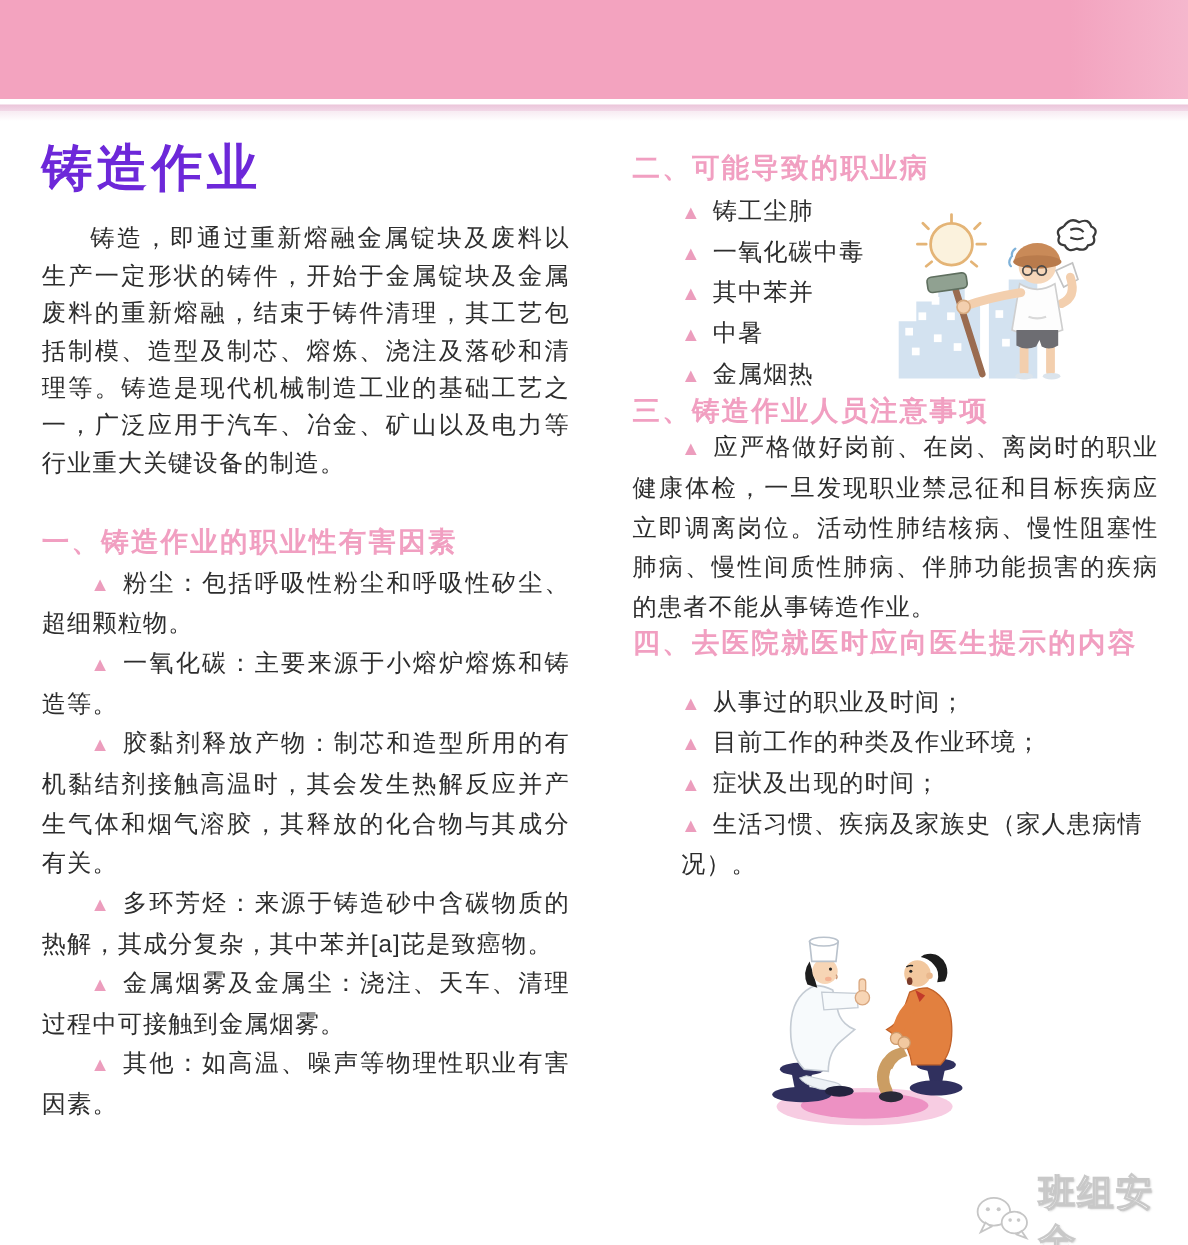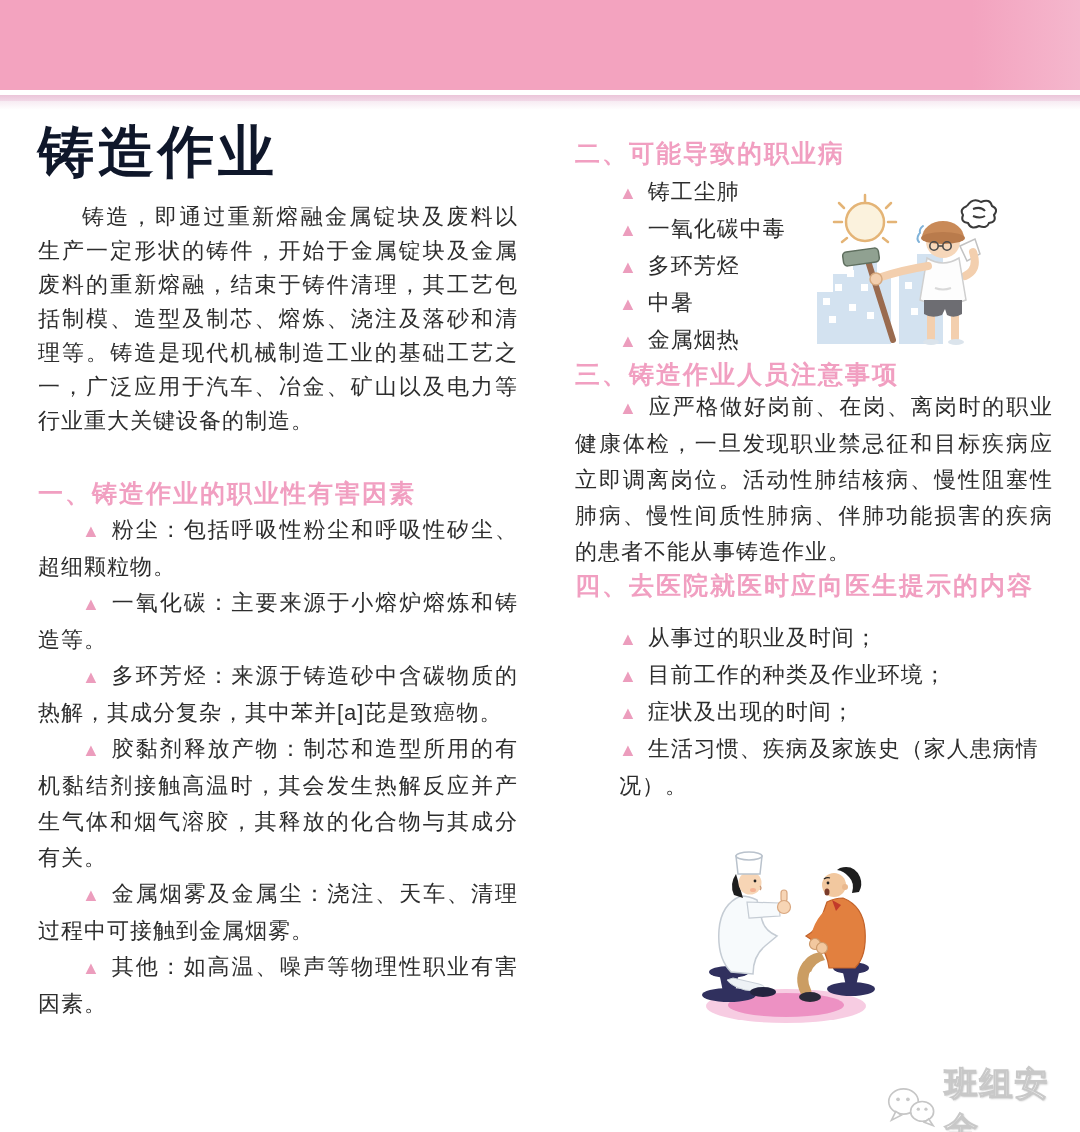--- a/index.html
+++ b/index.html
@@ -12,21 +12,21 @@
     background:linear-gradient(90deg,#f3a3bf 0%,#f3a3bf 90%,#f5b7cd 100%);}
   .stripe-white{position:absolute;top:90px;left:0;width:1080px;height:5px;background:#ffffff;}
   .stripe-pink {position:absolute;top:95px;left:0;width:1080px;height:6px;
     background:linear-gradient(180deg,#ebc4d9 0%,#f2d9e8 100%);}
   .stripe-fade {position:absolute;top:101px;left:0;width:1080px;height:9px;
     background:linear-gradient(180deg,#f7ebf2 0%,#ffffff 100%);}
   
   .col{position:absolute;font-size:22px;line-height:36px;letter-spacing:1px;text-align:justify;}
   .col-left {left:38px; top:126px;width:480px;}
   .col-right{left:575px;top:138px;width:478px;}
-  h1.title{margin:0;font-size:56px;line-height:52px;color:#0f172a;font-weight:800;letter-spacing:4px;}
+  h1.title{margin:0;font-size:46px;line-height:52px;color:#6d28d9;font-weight:800;letter-spacing:4px;}
   h2.sec{margin:0;font-size:25px;line-height:30px;color:#f19fc1;font-weight:800;letter-spacing:2px;text-align:left;}
   .col-left h2.sec{margin-top:40px;}
   p.body{margin:0;text-indent:2em;}
   p.intro{margin:22px 0 0 0;line-height:34px;}
   .bullets{margin-top:4px;}
   .tri{color:#ec9dbd;font-size:0.82em;margin-right:10px;}
   .item{text-align:left;}
   .mt6{margin-top:6px;} .mt8{margin-top:20px;}
   .h2-mt28{margin-top:28px;} .h2-mt30{margin-top:30px;}
   
@@ -53,33 +53,33 @@
 
   <div class="col col-left">
     <h1 class="title">铸造作业</h1>
 
     <p class="body intro">铸造，即通过重新熔融金属锭块及废料以生产一定形状的铸件，开始于金属锭块及金属废料的重新熔融，结束于铸件清理，其工艺包括制模、造型及制芯、熔炼、浇注及落砂和清理等。铸造是现代机械制造工业的基础工艺之一，广泛应用于汽车、冶金、矿山以及电力等行业重大关键设备的制造。</p>
 
     <h2 class="sec">一、铸造作业的职业性有害因素</h2>
     <div class="bullets">
       <p class="body"><span class="tri">▲</span><span>粉尘：包括呼吸性粉尘和呼吸性矽尘、超细颗粒物。</span></p>
       <p class="body"><span class="tri">▲</span><span>一氧化碳：主要来源于小熔炉熔炼和铸造等。</span></p>
+      <p class="body"><span class="tri">▲</span><span>胶黏剂释放产物：制芯和造型所用的有机黏结剂接触高温时，其会发生热解反应并产生气体和烟气溶胶，其释放的化合物与其成分有关。</span></p>
       <p class="body"><span class="tri">▲</span><span>多环芳烃：来源于铸造砂中含碳物质的热解，其成分复杂，其中苯并[a]芘是致癌物。</span></p>
-      <p class="body"><span class="tri">▲</span><span>胶黏剂释放产物：制芯和造型所用的有机黏结剂接触高温时，其会发生热解反应并产生气体和烟气溶胶，其释放的化合物与其成分有关。</span></p>
       <p class="body"><span class="tri">▲</span><span>金属烟雾及金属尘：浇注、天车、清理过程中可接触到金属烟雾。</span></p>
       <p class="body"><span class="tri">▲</span><span>其他：如高温、噪声等物理性职业有害因素。</span></p>
     </div>
   </div>
 
   <div class="col col-right">
     <h2 class="sec">二、可能导致的职业病</h2>
     <div class="bullets mt6">
       <div class="item" style="padding-left:44px"><span class="tri">▲</span><span>铸工尘肺</span></div>
       <div class="item" style="padding-left:44px"><span class="tri">▲</span><span>一氧化碳中毒</span></div>
-      <div class="item" style="padding-left:44px"><span class="tri">▲</span><span>多环芳烃</span></div>
+      <div class="item" style="padding-left:44px"><span class="tri">▲</span><span>其中苯并</span></div>
       <div class="item" style="padding-left:44px"><span class="tri">▲</span><span>中暑</span></div>
       <div class="item" style="padding-left:44px"><span class="tri">▲</span><span>金属烟热</span></div>
     </div>
 
     <h2 class="sec h2-mt28">三、铸造作业人员注意事项</h2>
     <p class="body mt6"><span class="tri">▲</span><span>应严格做好岗前、在岗、离岗时的职业健康体检，一旦发现职业禁忌征和目标疾病应立即调离岗位。活动性肺结核病、慢性阻塞性肺病、慢性间质性肺病、伴肺功能损害的疾病的患者不能从事铸造作业。</span></p>
 
     <h2 class="sec h2-mt30">四、去医院就医时应向医生提示的内容</h2>
     <div class="bullets mt8">
       <div class="item" style="padding-left:44px"><span class="tri">▲</span><span>从事过的职业及时间；</span></div>

